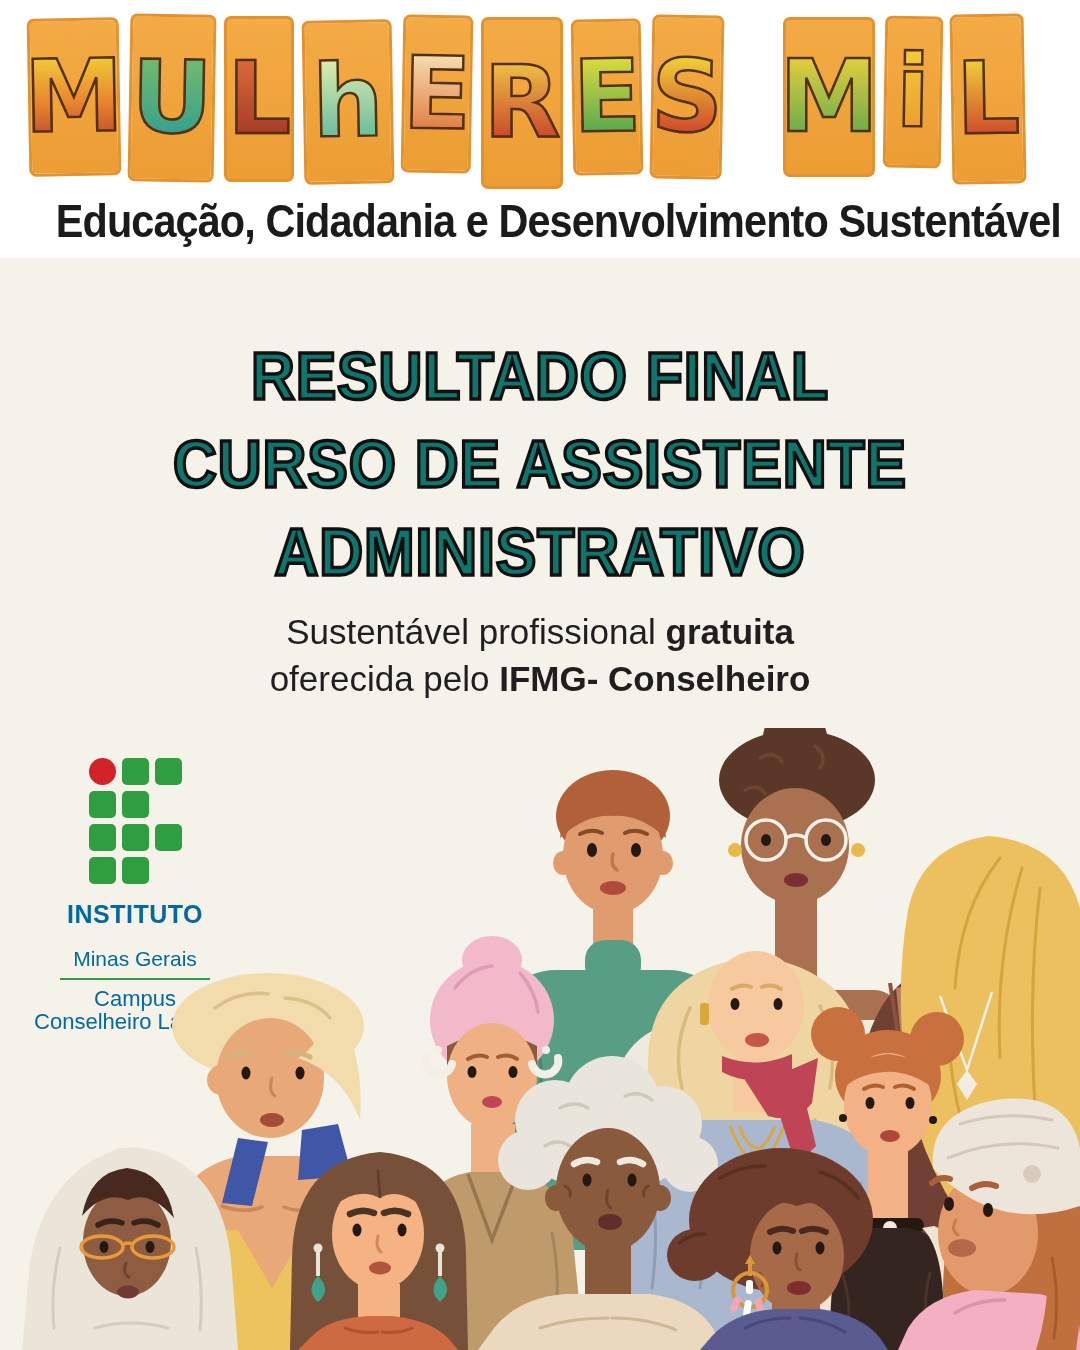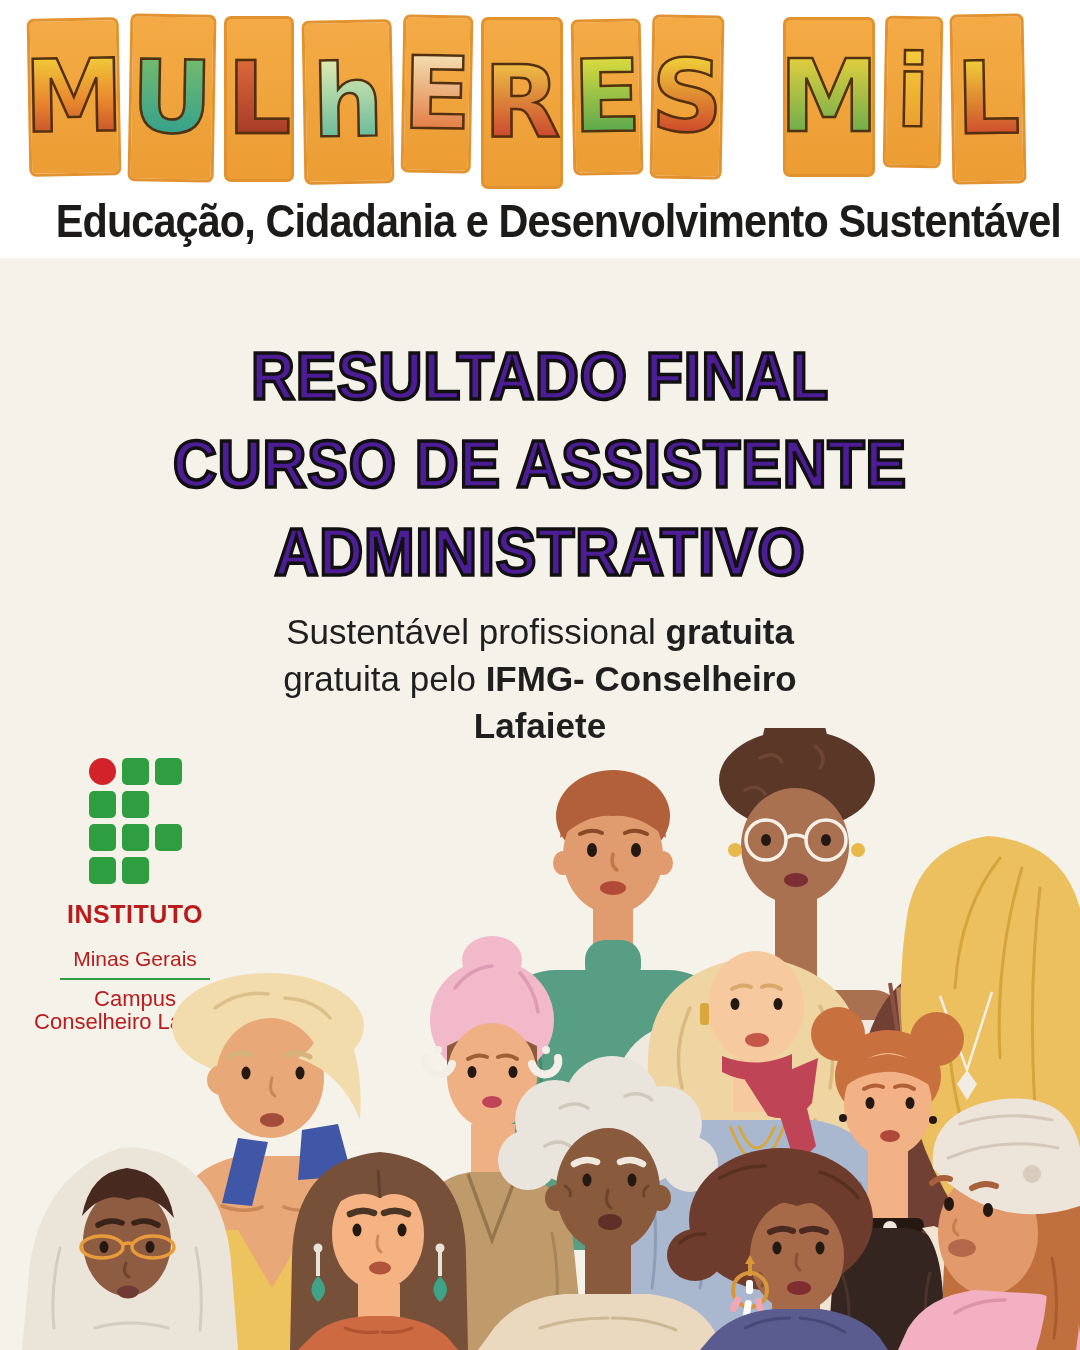--- a/index.html
+++ b/index.html
@@ -11,30 +11,30 @@
   .tile{display:flex;align-items:center;justify-content:center;background:linear-gradient(180deg,#f4ab45,#ec9d34);
         border:3px solid #e2922f;border-radius:7px;box-sizing:border-box;}
   .tile .glyph{font-family:"DejaVu Sans",sans-serif;font-weight:bold;font-size:100px;line-height:1;
         -webkit-background-clip:text;background-clip:text;color:transparent;
         -webkit-text-stroke:2.5px #53300f;}
   .tile-gap{flex:0 0 42px;}
   .tagline{position:absolute;top:194px;width:100%;text-align:left;white-space:nowrap;}
   .tagline span{display:inline-block;transform:scaleX(.9);transform-origin:center;
         font-weight:bold;font-size:46px;color:#1d1b1a;letter-spacing:-1px;}
   
-  .title{position:absolute;top:332px;width:100%;text-align:center;color:#4c1d95;}
+  .title{position:absolute;top:332px;width:100%;text-align:center;color:#0f766e;}
   .title div{font-size:66px;font-weight:bold;line-height:88px;letter-spacing:1px;
         -webkit-text-stroke:3.5px #101010;transform:scaleX(.92);transform-origin:center;}
   
   .subtitle{position:absolute;top:608px;width:100%;text-align:center;color:#1f1f1f;
         font-size:35px;line-height:47px;}
   .subtitle .ln{white-space:pre-wrap;}
   .subtitle b{font-weight:bold;margin-top:20px;}
   
-  .ifmg{position:absolute;left:30px;top:758px;width:210px;text-align:center;color:#b91c1c;}
+  .ifmg{position:absolute;left:30px;top:758px;width:210px;text-align:center;color:#0369a1;}
   .ifmg-grid{display:grid;grid-template-columns:repeat(3,27px);grid-auto-rows:27px;gap:6px;
         justify-content:center;margin-bottom:16px;}
   .ifmg-grid .cell{width:27px;height:27px;border-radius:5px;background:var(--ifmg-green,#2e9e41);}
   .ifmg-grid .cell.red{border-radius:50%;background:var(--ifmg-red,#d2232a);}
   .ifmg-grid .cell.empty{background:transparent;}
   .ifmg .l1,.ifmg .l2{font-weight:bold;font-size:25px;line-height:29px;letter-spacing:.5px;}
   .ifmg .l3{font-size:21px;line-height:26px;margin-top:17px;}
   .ifmg .rule{width:150px;height:2px;background:var(--ifmg-green,#2e9e41);margin:6px auto 7px auto;}
   .ifmg .l4,.ifmg .l5{font-size:22px;line-height:23px;}
   
@@ -88,22 +88,21 @@
   </div>
 
   <div class="title">
     <div>RESULTADO FINAL</div>
     <div>CURSO DE ASSISTENTE</div>
     <div>ADMINISTRATIVO</div>
   </div>
 
   <div class="subtitle">
     <div class="ln"><span>Sustentável profissional </span><b>gratuita</b></div>
-    <div class="ln"><span>gratuita pelo </span><b>IFMG- Conselheiro</b></div>
-    <div class="ln"><b>Lafaiete</b></div>
+    <div class="ln"><span>oferecida pelo </span><b>IFMG- Conselheiro</b></div>
   </div>
 
   <div class="ifmg">
     <div class="ifmg-grid">
         <span class="cell red"></span>
         <span class="cell "></span>
         <span class="cell "></span>
         <span class="cell "></span>
         <span class="cell "></span>
         <span class="cell empty"></span>

